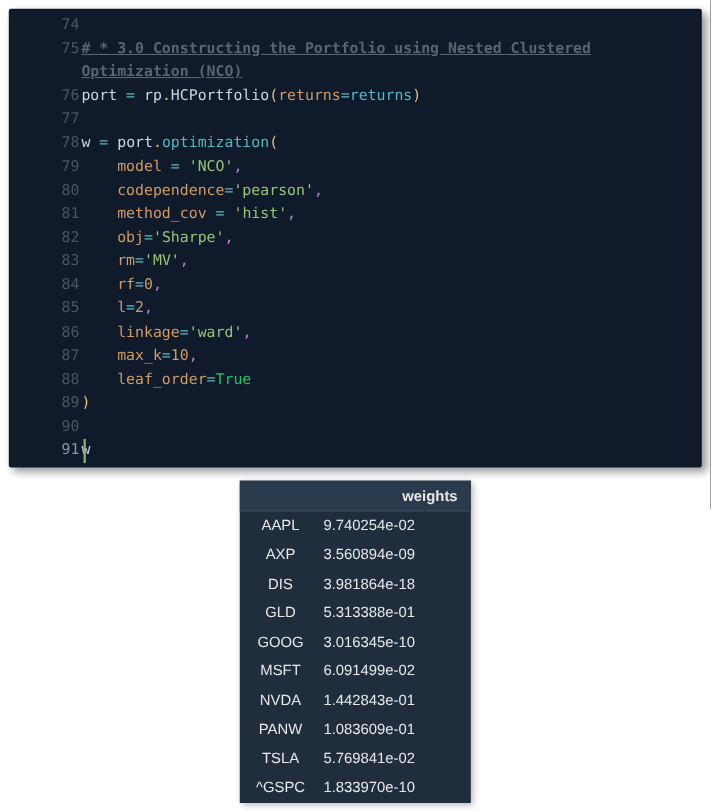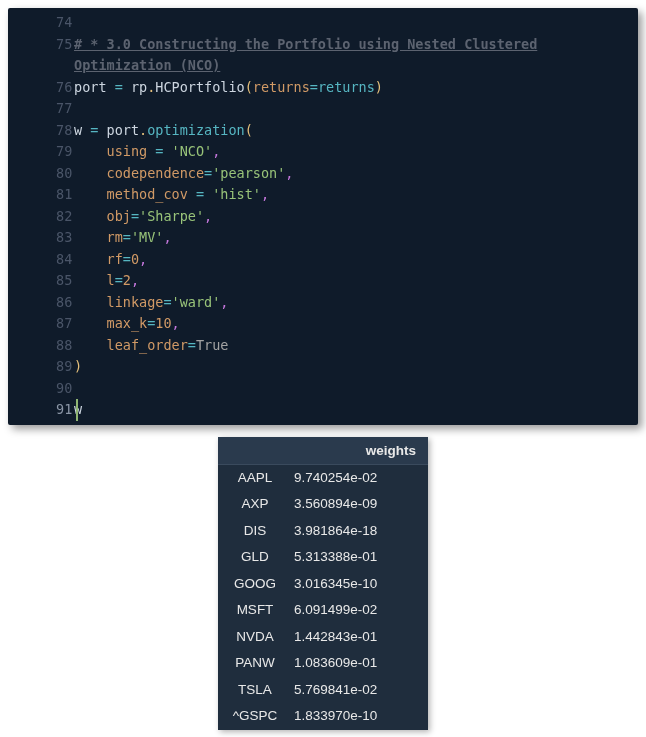--- a/index.html
+++ b/index.html
@@ -54,21 +54,21 @@
     .c-comment { color: #5c6370; font-weight: bold; text-decoration: underline; }
     .c-default { color: #cdd6e0; }
     .c-func { color: #56b6c2; }
     .c-punc { color: #e5c07b; }
     .c-paren { color: #e5c07b; }
     .c-punc2 { color: #c678dd; }
     .c-param { color: #d19a66; }
     .c-op { color: #56b6c2; }
     .c-string { color: #98c379; }
     .c-number { color: #d19a66; }
-    .c-const { color: #a3a3a3; }
+    .c-const { color: #22c55e; }
 
     .output-table {
       background: #1f2d3d;
       margin: 0 auto;
       width: 210px;
       box-shadow: 2px 2px 6px rgba(0,0,0,0.3);
       font-family: -apple-system, BlinkMacSystemFont, 'Segoe UI', sans-serif;
       font-size: 13.5px;
       color: #e8e8e8;
     }
@@ -92,21 +92,21 @@
 </head>
 <body>
 
 <div class="code-editor" id="code-editor">
     <div class="code-line"><span class="gutter">74</span><span class="code-content"></span></div>
     <div class="code-line"><span class="gutter">75</span><span class="code-content"><span class="c-comment"># * 3.0 Constructing the Portfolio using Nested Clustered</span></span></div>
     <div class="code-line"><span class="gutter"></span><span class="code-content"><span class="c-comment">Optimization (NCO)</span></span></div>
     <div class="code-line"><span class="gutter">76</span><span class="code-content"><span class="c-default">port </span><span class="c-op">=</span><span class="c-default"> rp</span><span class="c-punc">.</span><span class="c-default">HCPortfolio</span><span class="c-paren">(</span><span class="c-param">returns</span><span class="c-op">=</span><span class="c-func">returns</span><span class="c-paren">)</span></span></div>
     <div class="code-line"><span class="gutter">77</span><span class="code-content"></span></div>
     <div class="code-line"><span class="gutter">78</span><span class="code-content"><span class="c-default">w </span><span class="c-op">=</span><span class="c-default"> port</span><span class="c-punc">.</span><span class="c-func">optimization</span><span class="c-paren">(</span></span></div>
-    <div class="code-line"><span class="gutter">79</span><span class="code-content"><span class="c-default">    </span><span class="c-param">using</span><span class="c-default"> </span><span class="c-op">=</span><span class="c-default"> </span><span class="c-string">'NCO'</span><span class="c-punc2">,</span></span></div>
+    <div class="code-line"><span class="gutter">79</span><span class="code-content"><span class="c-default">    </span><span class="c-param">model</span><span class="c-default"> </span><span class="c-op">=</span><span class="c-default"> </span><span class="c-string">'NCO'</span><span class="c-punc2">,</span></span></div>
     <div class="code-line"><span class="gutter">80</span><span class="code-content"><span class="c-default">    </span><span class="c-param">codependence</span><span class="c-op">=</span><span class="c-string">'pearson'</span><span class="c-punc2">,</span></span></div>
     <div class="code-line"><span class="gutter">81</span><span class="code-content"><span class="c-default">    </span><span class="c-param">method_cov</span><span class="c-default"> </span><span class="c-op">=</span><span class="c-default"> </span><span class="c-string">'hist'</span><span class="c-punc2">,</span></span></div>
     <div class="code-line"><span class="gutter">82</span><span class="code-content"><span class="c-default">    </span><span class="c-param">obj</span><span class="c-op">=</span><span class="c-string">'Sharpe'</span><span class="c-punc2">,</span></span></div>
     <div class="code-line"><span class="gutter">83</span><span class="code-content"><span class="c-default">    </span><span class="c-param">rm</span><span class="c-op">=</span><span class="c-string">'MV'</span><span class="c-punc2">,</span></span></div>
     <div class="code-line"><span class="gutter">84</span><span class="code-content"><span class="c-default">    </span><span class="c-param">rf</span><span class="c-op">=</span><span class="c-number">0</span><span class="c-punc2">,</span></span></div>
     <div class="code-line"><span class="gutter">85</span><span class="code-content"><span class="c-default">    </span><span class="c-param">l</span><span class="c-op">=</span><span class="c-number">2</span><span class="c-punc2">,</span></span></div>
     <div class="code-line"><span class="gutter">86</span><span class="code-content"><span class="c-default">    </span><span class="c-param">linkage</span><span class="c-op">=</span><span class="c-string">'ward'</span><span class="c-punc2">,</span></span></div>
     <div class="code-line"><span class="gutter">87</span><span class="code-content"><span class="c-default">    </span><span class="c-param">max_k</span><span class="c-op">=</span><span class="c-number">10</span><span class="c-punc2">,</span></span></div>
     <div class="code-line"><span class="gutter">88</span><span class="code-content"><span class="c-default">    </span><span class="c-param">leaf_order</span><span class="c-op">=</span><span class="c-const">True</span></span></div>
     <div class="code-line"><span class="gutter">89</span><span class="code-content"><span class="c-paren">)</span></span></div>

